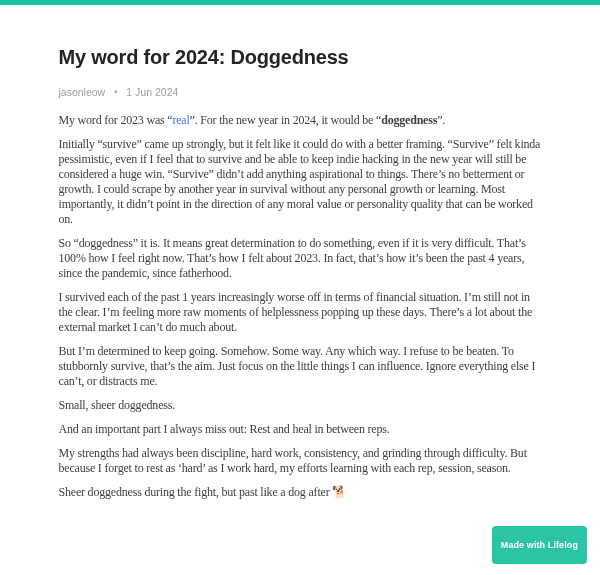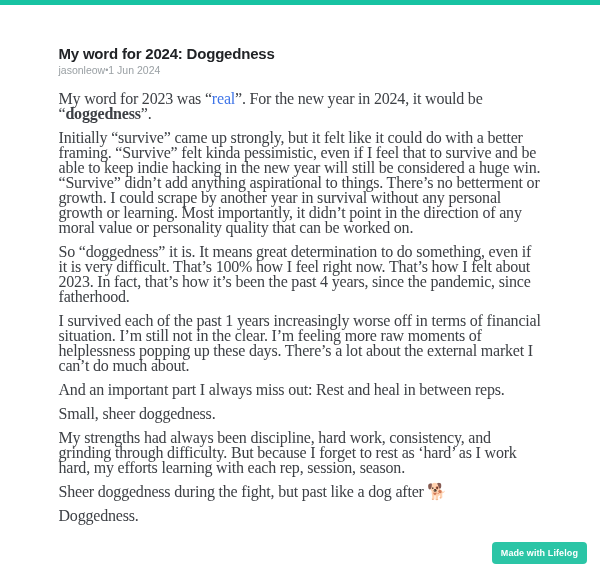--- a/index.html
+++ b/index.html
@@ -13,54 +13,55 @@
   .topbar {
     width: 100%;
     height: 5px;
   }
   .container {
     width: 483px;
     margin: 0 auto;
     padding-top: 40px;
   }
   h1.title {
-    font-size: 15px;
+    font-size: 20px;
     line-height: 1.25;
     font-weight: 700;
     color: #212326;
     letter-spacing: -0.2px;
   }
   .byline {
+    margin-top: 16px;
     display: flex;
     align-items: center;
-    gap: 0;
+    gap: 9px;
     font-size: 10.5px;
     color: #9aa0a4;
   }
   .byline .author { color: #9aa0a4; text-decoration: none; cursor: pointer; }
   .byline .sep { font-size: 9px; }
   .content {
     margin-top: 15px;
     font-family: "Liberation Serif", serif;
-    font-size: 16px;
+    font-size: 12px;
     line-height: 15px;
     letter-spacing: -0.2px;
     color: #3d4045;
   }
   .content p { margin-bottom: 9px; }
   .content .lnk { text-decoration: none; cursor: pointer; }
   .content .b { font-weight: 700; }
   .badge {
     position: absolute;
     right: 13px;
     bottom: 11px;
     color: #ffffff;
     font-size: 9px;
     font-weight: 700;
-    padding: 6px 9px;
+    padding: 14px 9px;
     border-radius: 4px;
     text-decoration: none;
     cursor: pointer;
     letter-spacing: 0.1px;
   }
 </style>
 </head>
 <body>
 
 <div class="topbar" style="background: rgb(23, 195, 162);"></div>
@@ -72,21 +73,21 @@
     <a class="author">jasonleow</a>
     <span class="sep">•</span>
     <span class="date">1 Jun 2024</span>
   </div>
 
   <div class="content" id="content">
       <p><span>My word for 2023 was “</span><a class="lnk" style="color: rgb(62, 116, 232);">real</a><span>”. For the new year in 2024, it would be “</span><strong class="b">doggedness</strong><span>”.</span></p>
       <p><span>Initially “survive” came up strongly, but it felt like it could do with a better framing. “Survive” felt kinda pessimistic, even if I feel that to survive and be able to keep indie hacking in the new year will still be considered a huge win. “Survive” didn’t add anything aspirational to things. There’s no betterment or growth. I could scrape by another year in survival without any personal growth or learning. Most importantly, it didn’t point in the direction of any moral value or personality quality that can be worked on.</span></p>
       <p><span>So “doggedness” it is. It means great determination to do something, even if it is very difficult. That’s 100% how I feel right now. That’s how I felt about 2023. In fact, that’s how it’s been the past 4 years, since the pandemic, since fatherhood.</span></p>
       <p><span>I survived each of the past 1 years increasingly worse off in terms of financial situation. I’m still not in the clear. I’m feeling more raw moments of helplessness popping up these days. There’s a lot about the external market I can’t do much about.</span></p>
+      <p><span>But I’m determined to keep going. Somehow. Some way. Any which way. I refuse to be beaten. To stubbornly survive, that’s the aim. Just focus on the little things I can influence. Ignore everything else I can’t, or distracts me.</span></p>
+      <p><span>Small, sheer doggedness.</span></p>
       <p><span>And an important part I always miss out: Rest and heal in between reps.</span></p>
-      <p><span>Small, sheer doggedness.</span></p>
       <p><span>My strengths had always been discipline, hard work, consistency, and grinding through difficulty. But because I forget to rest as ‘hard’ as I work hard, my efforts learning with each rep, session, season.</span></p>
       <p><span>Sheer doggedness during the fight, but past like a dog after 🐕</span></p>
-      <p><span>Doggedness.</span></p>
     </div>
 </div>
 
 <a class="badge" style="background: rgb(43, 197, 166);">Made with Lifelog</a>
 
 </body></html>

